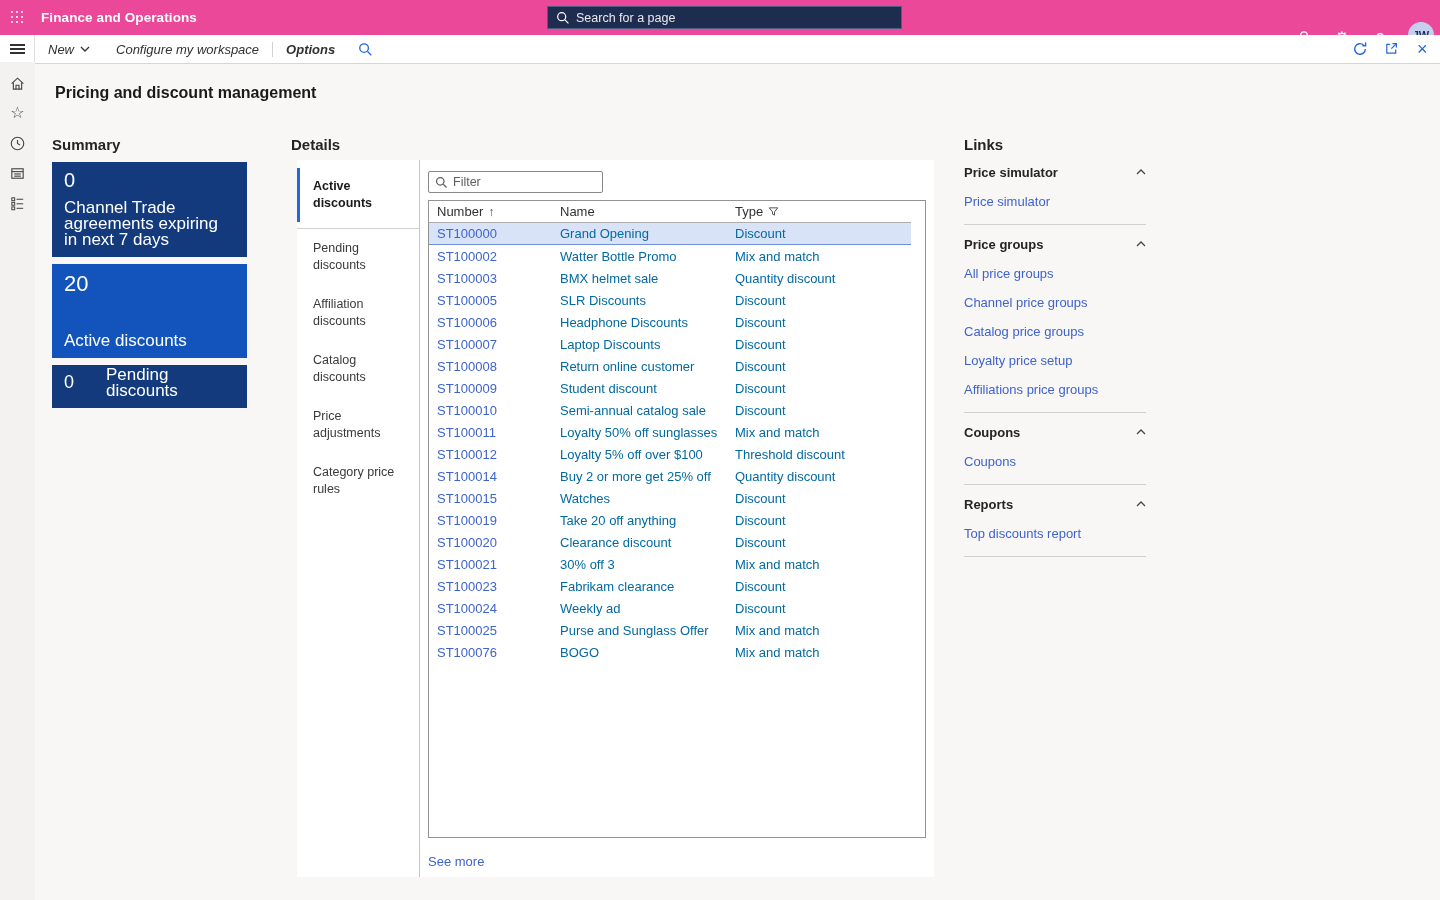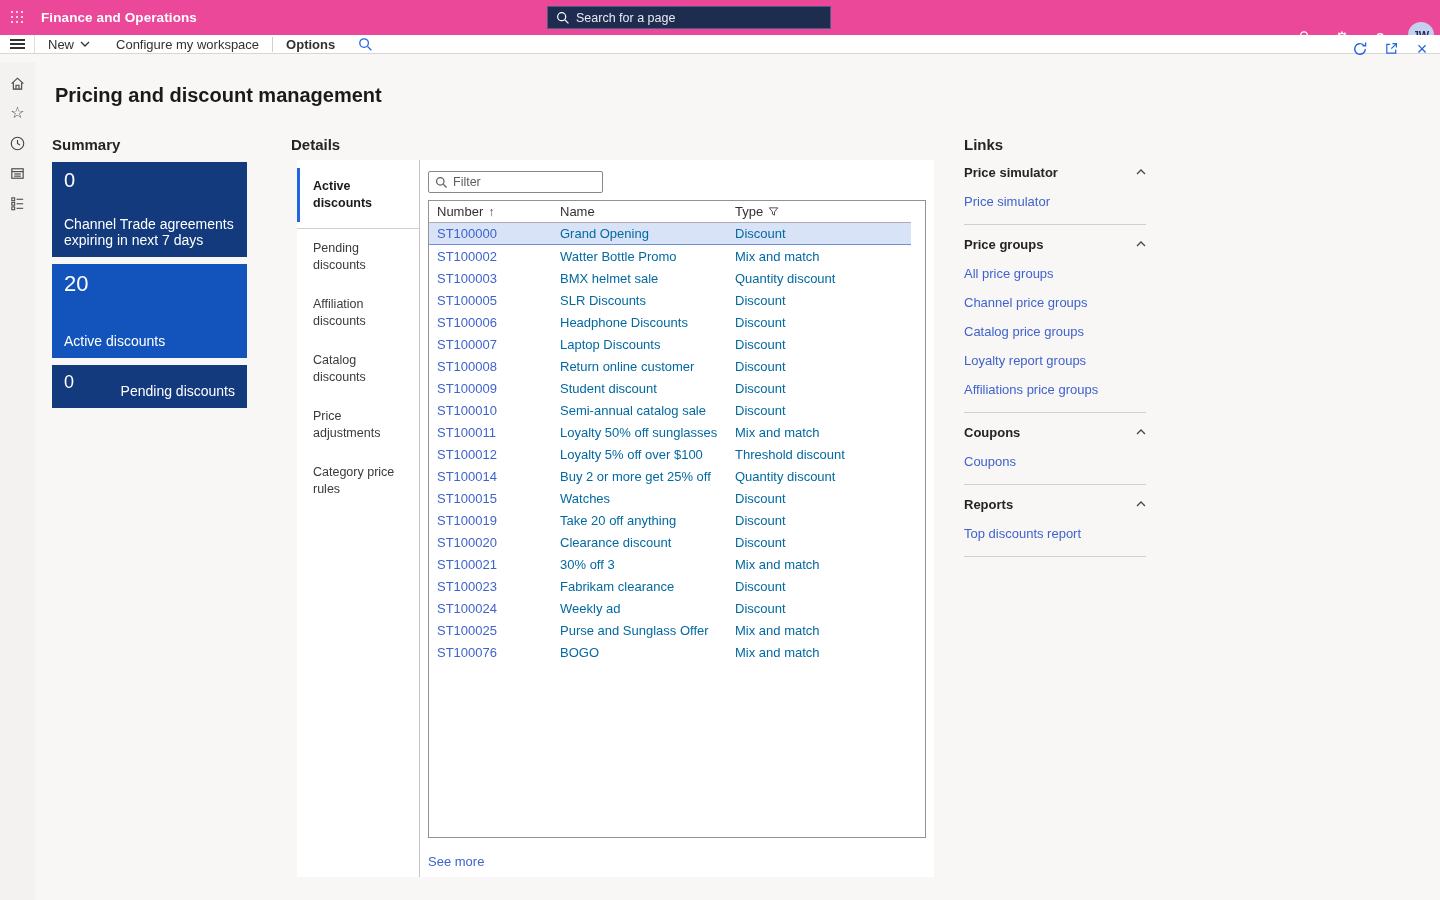--- a/index.html
+++ b/index.html
@@ -5,61 +5,61 @@
   * { margin:0; padding:0; box-sizing:border-box; }
   body { font-family:"Liberation Sans", sans-serif; background:#e8e8e8; }
   .canvas { position:relative; width:1440px; height:900px; background:#f8f7f6; overflow:hidden; }
 
   
   .topbar { position:absolute; left:0; top:0; width:1440px; height:35px; background:#ec4899; display:flex; align-items:center; color:#fff; }
   .waffle { width:35px; height:35px; display:flex; align-items:center; justify-content:center; cursor:pointer; }
   .waffle-grid { display:grid; grid-template-columns:repeat(3,4px); grid-template-rows:repeat(3,4px); gap:1px; }
   .waffle-grid span { width:2.5px; height:2.5px; background:#fff; border-radius:50%; }
   .app-title { font-size:13.5px; font-weight:700; margin-left:6px; letter-spacing:.1px; }
-  .top-search { position:absolute; left:547px; top:6px; width:284px; height:23px; background:#1e2c4f; border:1px solid #4d5c80; display:flex; align-items:center; padding:0 8px; color:#fff; }
+  .top-search { position:absolute; left:547px; top:6px; width:355px; height:23px; background:#1e2c4f; border:1px solid #4d5c80; display:flex; align-items:center; padding:0 8px; color:#fff; }
   .top-search .ph { font-size:12.5px; color:#e8eaf0; margin-left:6px; }
   .top-right { position:absolute; right:6px; top:0; height:48px; display:flex; align-items:flex-end; gap:18px; }
   .env-label { font-size:13px; color:#fff; }
   .tb-icon { color:#fff; display:flex; align-items:center; justify-content:center; width:20px; height:20px; cursor:pointer; }
   .gear-glyph { font-size:16px; line-height:1; }
   .help-glyph { font-size:14.5px; font-weight:400; }
   .avatar { width:26px; height:26px; border-radius:50%; background:#c5cfee; color:#1c2d5e; font-size:11px; font-weight:700; display:flex; align-items:center; justify-content:center; cursor:pointer; }
 
   
-  .cmdbar { position:absolute; left:0; top:35px; width:1440px; height:19px; background:#fff; border-bottom:1px solid #d8d6d4; display:flex; align-items:center; }
+  .cmdbar { position:absolute; left:0; top:35px; width:1440px; height:29px; background:#fff; border-bottom:1px solid #d8d6d4; display:flex; align-items:center;font-style:italic; }
   .burger-cell { width:35px; height:100%; border-right:1px solid #e1dfdd; display:flex; align-items:center; justify-content:center; cursor:pointer; }
   .burger span { display:block; width:15px; height:1.6px; background:#323130; margin:2.6px 0; }
   .cmd-item { font-size:13px; color:#323130; padding:0 13px; height:100%; display:flex; align-items:center; gap:6px; cursor:pointer; }
   .cmd-item.bold { font-weight:700; }
   .vdiv { width:1px; height:15px; background:#d2d0ce; }
   .cmd-search { color:#2266E3; margin-left:10px; cursor:pointer; display:flex; }
   .cmd-right { position:absolute; right:8px; top:0; height:27px; display:flex; align-items:center; gap:11px; color:#2266E3; }
   .cmd-right .tb-icon { color:#2266E3; }
   .close-glyph { font-size:18px; line-height:1; font-weight:400; }
 
   
   .rail { position:absolute; left:0; top:62px; width:35px; height:838px; background:#f3f2f1; }
   .rail-icon { width:35px; height:30px; display:flex; align-items:center; justify-content:center; color:#484644; cursor:pointer; }
   .rail-stack { position:absolute; top:6px; left:0; }
   .star-glyph { font-size:16px; line-height:1; }
 
   
-  .page-title { position:absolute; left:55px; top:84px; font-size:20px; font-weight:600; color:#1b1a19; }
+  .page-title { position:absolute; left:55px; top:84px; font-size:16px; font-weight:600; color:#1b1a19; }
   .sec-head { position:absolute; font-size:15px; font-weight:600; color:#252423; }
 
   
   .tiles { position:absolute; left:52px; top:162px; width:195px; display:flex; flex-direction:column; gap:7px; }
   .tile { color:#fff; padding:7px 12px 9px 12px; display:flex; flex-direction:column; justify-content:space-between; cursor:pointer; }
   .tile:nth-child(1){ height:95px; }
   .tile:nth-child(2){ height:94px; }
   .tile:nth-child(3){ height:43px; flex-direction:row; align-items:stretch; }
   .tile-count { font-size:20px; font-weight:400; }
   .tile:nth-child(2) .tile-count { font-size:22px; }
   .tile:nth-child(3) .tile-count { font-size:18px; align-self:flex-start; }
-  .tile-label { font-size:14px; line-height:16px; }
+  .tile-label { font-size:17px; line-height:16px; }
   .tile:nth-child(3) .tile-label { align-self:flex-end; margin-left:32px; }
 
   
   .card { position:absolute; left:297px; top:160px; width:637px; height:717px; background:#fff; }
   .tabcol { position:absolute; left:0; top:0; width:123px; height:717px; border-right:1px solid #c8c6c4; padding-top:8px; }
   .tab { font-size:12.5px; line-height:17px; color:#3b3a39; padding:11px 8px 11px 16px; cursor:pointer; }
   .tab.selected { font-weight:700; color:#1b1a19; border-left:3px solid #2266E3; padding-left:13px; padding-top:10px; padding-bottom:10px; }
   .tab-sep { border-bottom:1px solid #d2d0ce; margin-top:6px; }
 
   .filter-box { position:absolute; left:131px; top:11px; width:175px; height:22px; border:1px solid #8a8886; border-radius:2px; background:#fff; display:flex; align-items:center; padding:0 6px; color:#605e5c; }
@@ -393,21 +393,21 @@
           <div>Price groups</div>
           <div class="chev">
             <svg width="10" height="6" viewBox="0 0 10 6">
               <polyline points="1,5 5,1 9,5" fill="none" stroke="currentColor" stroke-width="1.3"></polyline>
             </svg>
           </div>
         </div>
         <div class="llink">All price groups</div>
         <div class="llink">Channel price groups</div>
         <div class="llink">Catalog price groups</div>
-        <div class="llink">Loyalty report groups</div>
+        <div class="llink">Loyalty price setup</div>
         <div class="llink">Affiliations price groups</div>
         <div class="ldiv"></div>
       </div>
       <div class="lsec">
         <div class="lsec-title">
           <div>Coupons</div>
           <div class="chev">
             <svg width="10" height="6" viewBox="0 0 10 6">
               <polyline points="1,5 5,1 9,5" fill="none" stroke="currentColor" stroke-width="1.3"></polyline>
             </svg>

